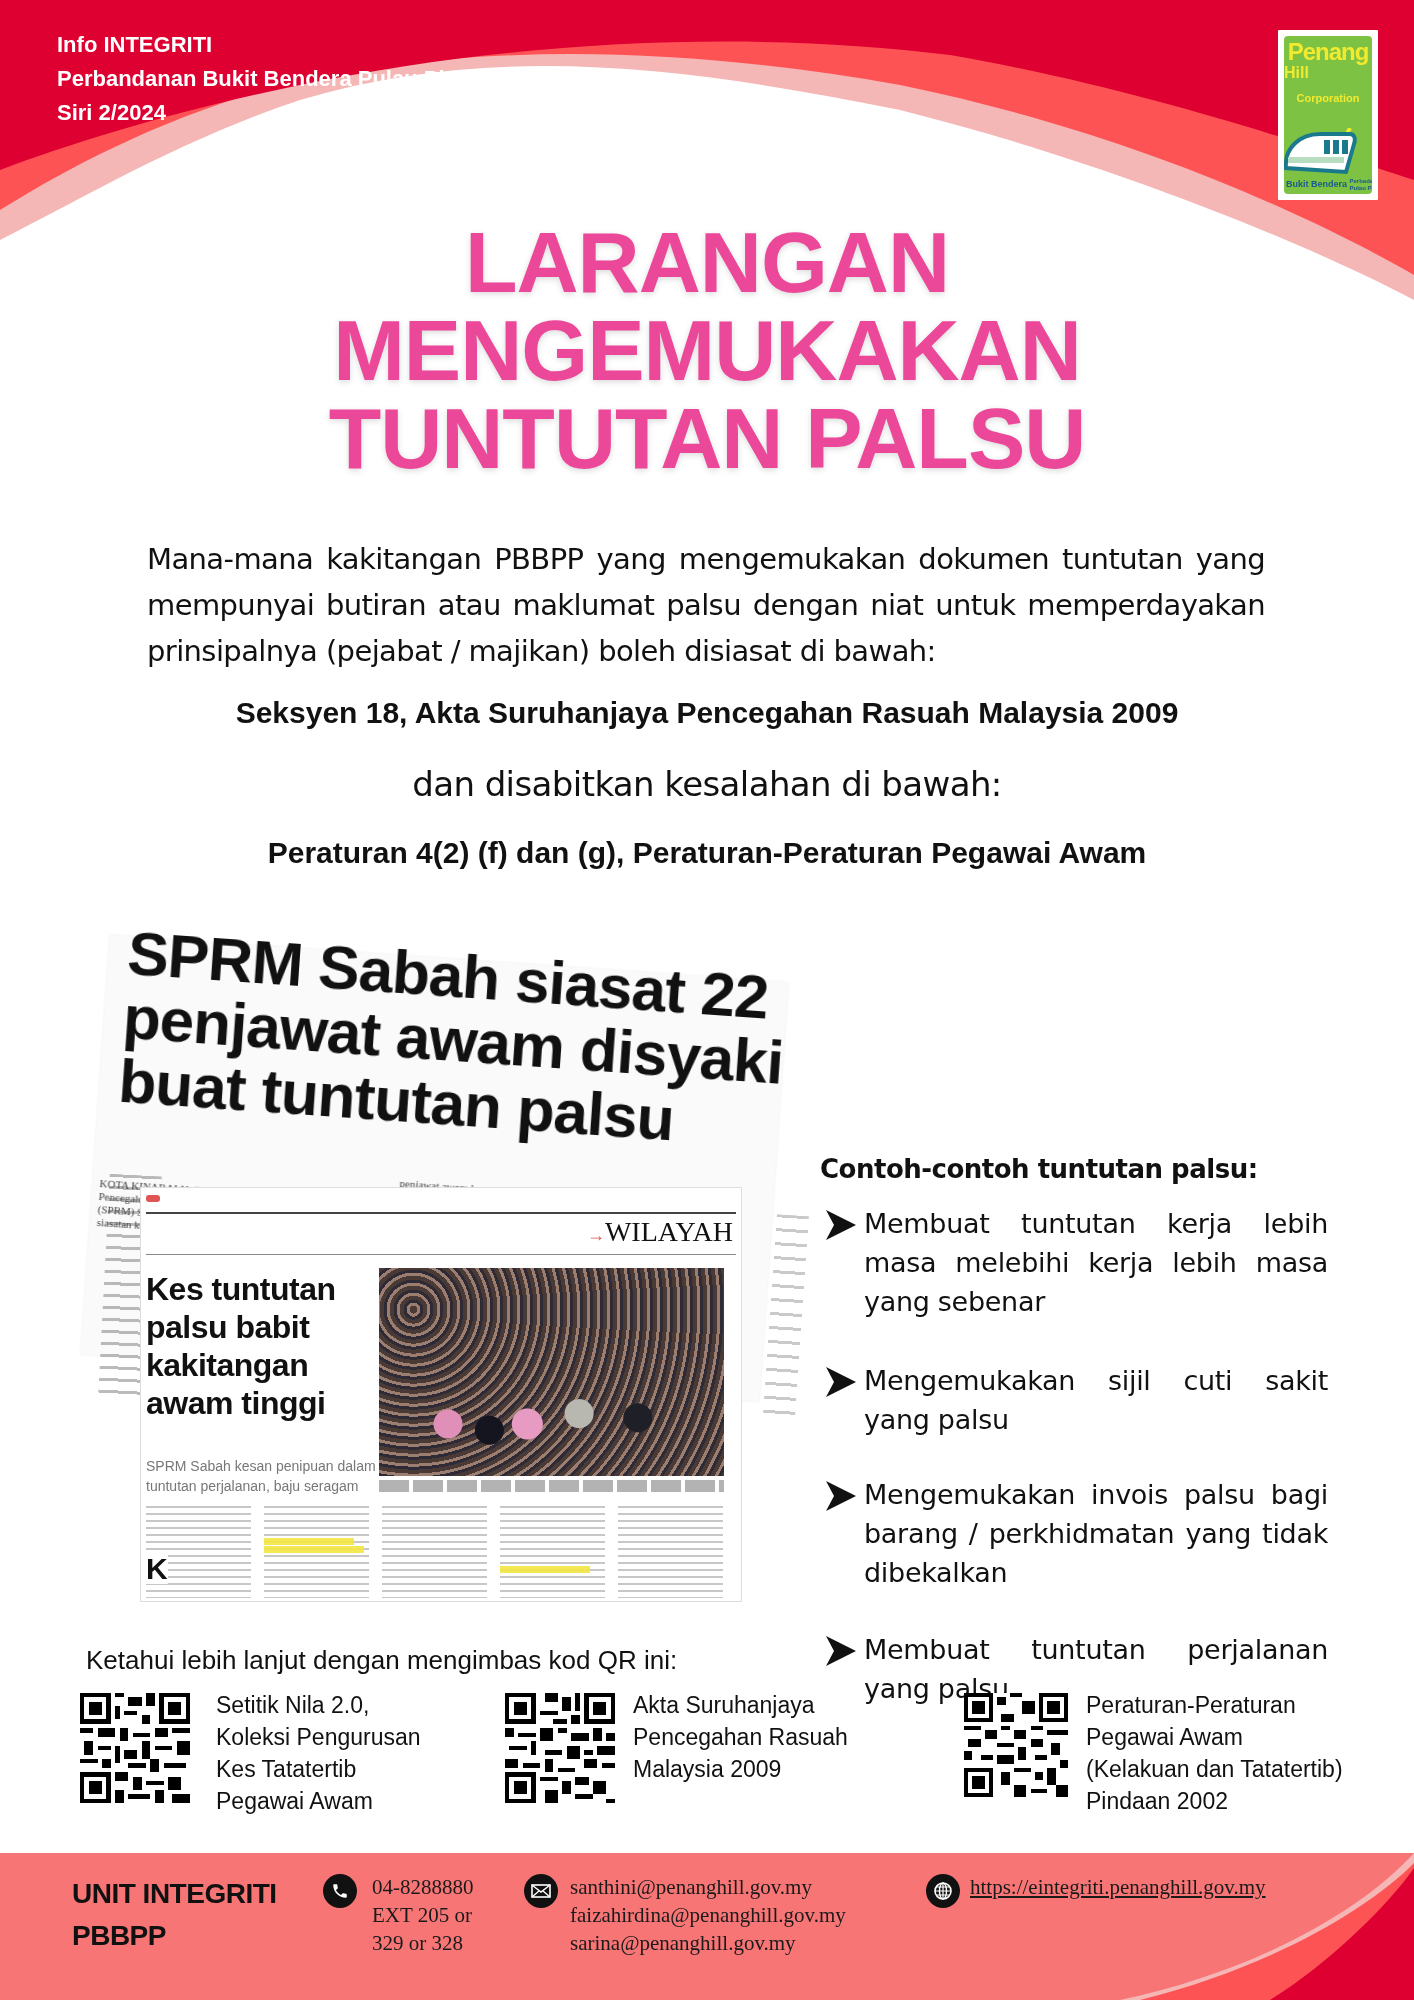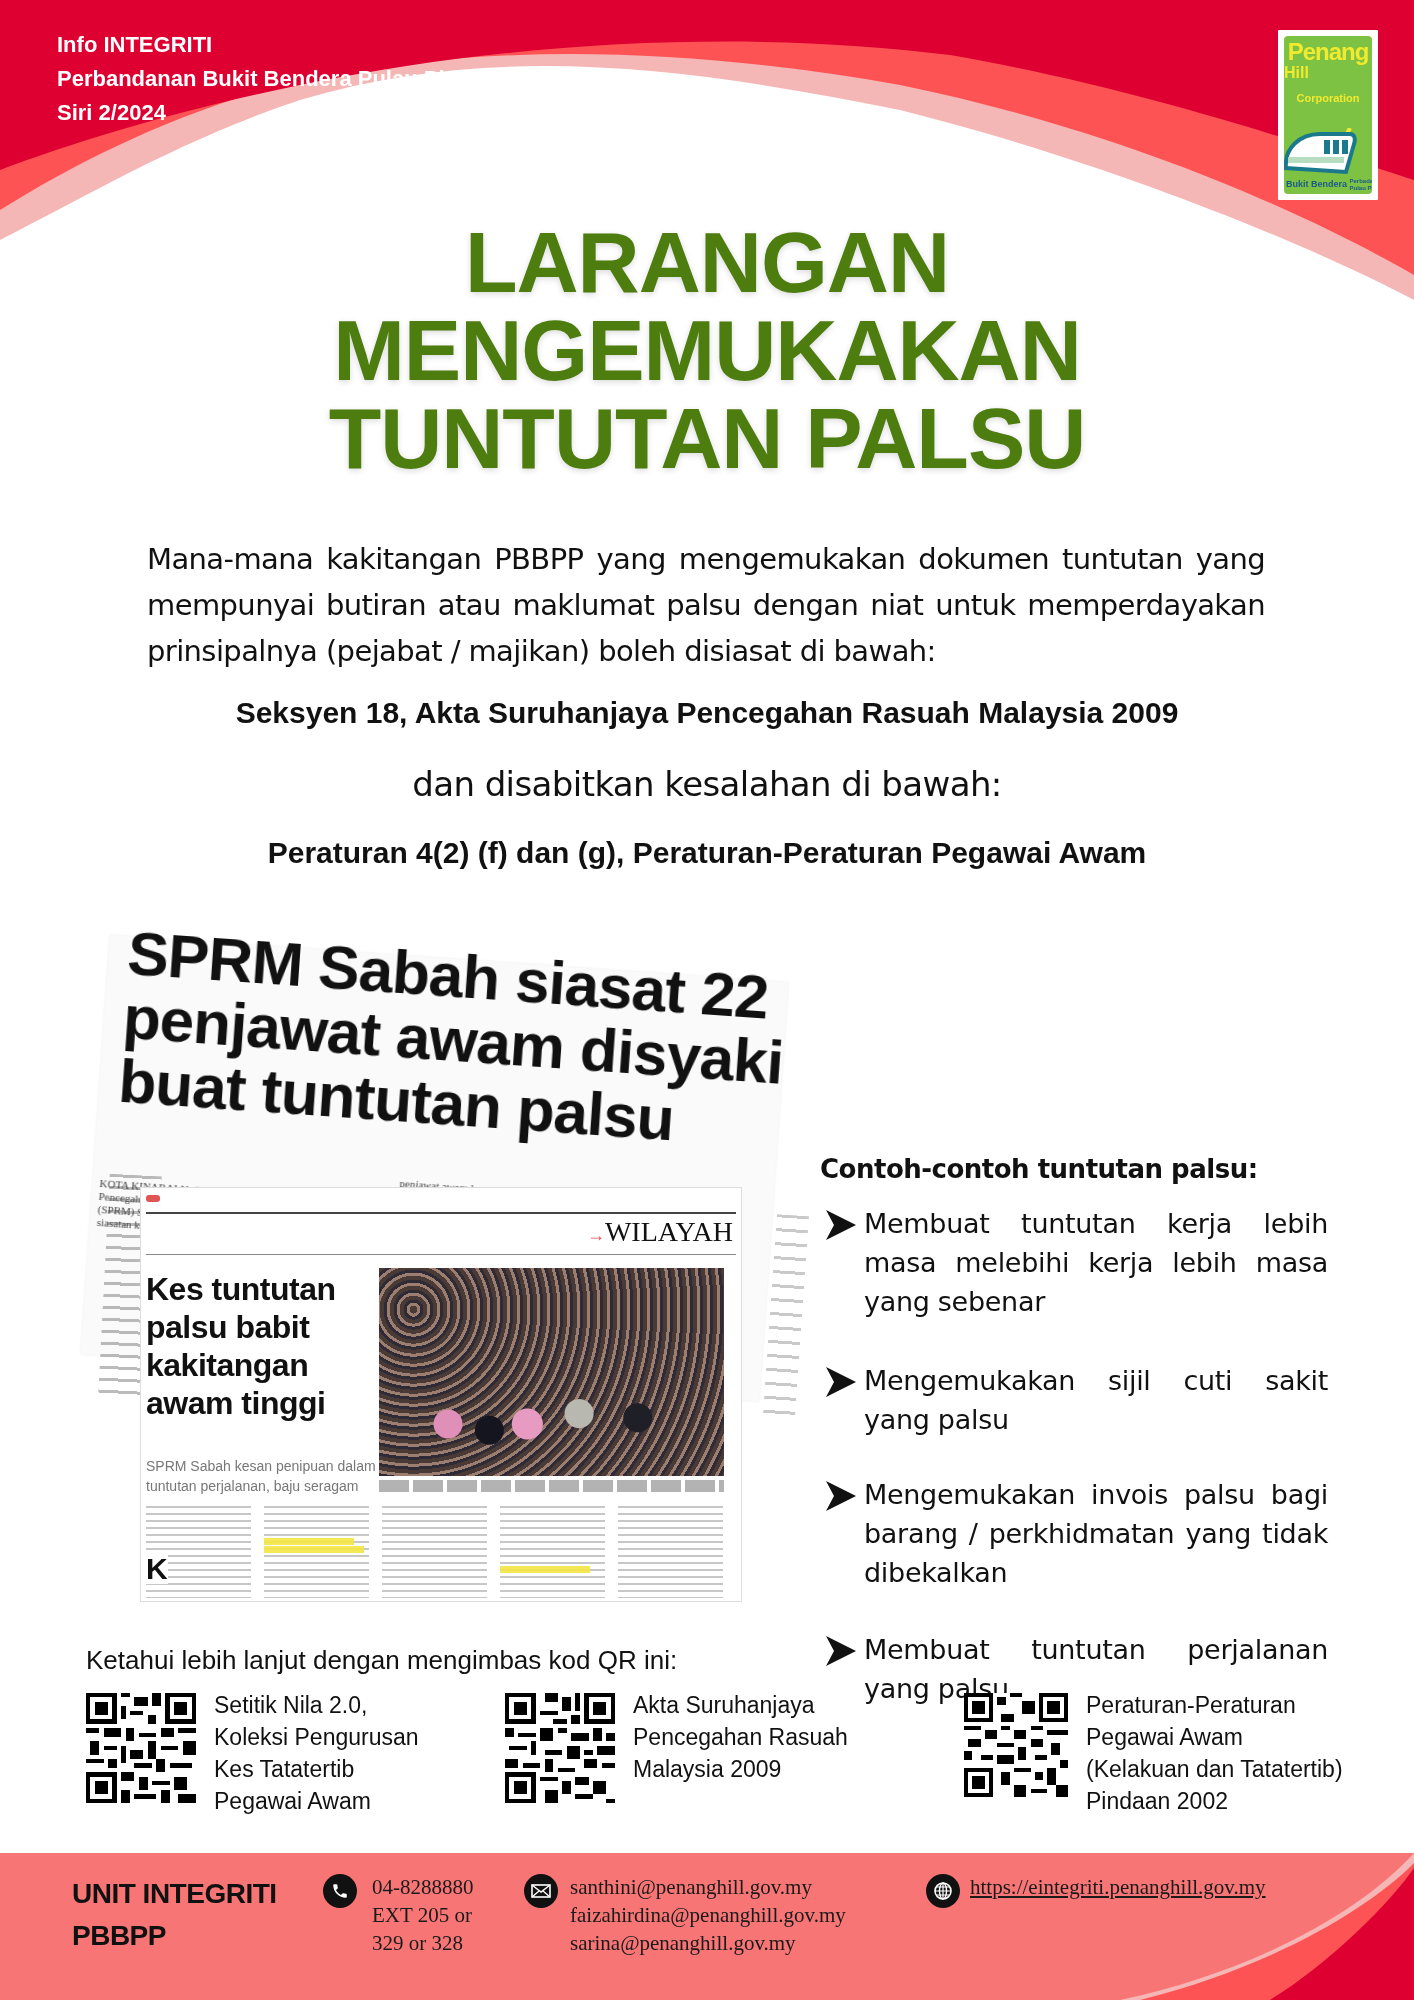--- a/index.html
+++ b/index.html
@@ -16,21 +16,21 @@
   .logo-inner { position: relative; width: 100%; height: 100%; background: #7dc242; border-radius: 4px; overflow: hidden; }
   .logo-word { position: absolute; left: 0; width: 100%; text-align: center; color: #f2ea2e; font-family: "Liberation Sans Narrow", "Liberation Sans", sans-serif; font-weight: bold; }
   .logo-penang { top: 2px; font-size: 24px; letter-spacing: -1px; }
   .logo-hill { top: 28px; font-size: 16px; text-align: left; padding-right: 22px; }
   .logo-corp { top: 56px; font-size: 11px; }
   .logo-train { position: absolute; left: -4px; top: 92px; width: 80px; height: 50px; }
   .logo-bottom { position: absolute; left: 2px; bottom: 2px; font-size: 9px; color: #1a5a8c; font-weight: bold; white-space: nowrap; }
   .logo-bottom span.small { font-size: 6px; display: inline-block; line-height: 7px; vertical-align: middle; }
 
   
-  .title { position: absolute; left: 0; top: 218px; width: 1414px; text-align: center; color: #4d7c0f; font-family: "Liberation Sans", sans-serif; font-weight: bold; font-size: 86px; line-height: 88px; letter-spacing: -1px; z-index: 2; text-shadow: 0 2px 6px rgba(0,0,0,0.15); }
+  .title { position: absolute; left: 0; top: 218px; width: 1414px; text-align: center; color: #ec4899; font-family: "Liberation Sans", sans-serif; font-weight: bold; font-size: 86px; line-height: 88px; letter-spacing: -1px; z-index: 2; text-shadow: 0 2px 6px rgba(0,0,0,0.15); }
   .title div { white-space: nowrap; }
 
   
   .intro { position: absolute; left: 147px; top: 536px; width: 1118px; font-family: "DejaVu Sans", sans-serif; font-size: 29px; line-height: 46px; text-align: justify; text-align-last: left; color: #111; font-weight: normal; letter-spacing: -0.6px; }
   .law-line { position: absolute; left: 0; width: 1414px; text-align: center; font-family: "Liberation Sans", sans-serif; }
   .law1 { top: 696px; font-size: 30px; font-weight: bold; }
   .conj { top: 764px; font-size: 34px; font-family: "DejaVu Sans", sans-serif; letter-spacing: -0.6px; }
   .law2 { top: 830px; font-size: 30px; font-weight: bold; line-height: 46px; }
 
   
@@ -73,21 +73,21 @@
   .ex-1 { margin-top: 20px; }
   .ex-2 { margin-top: 40px; }
   .ex-3 { margin-top: 36px; }
   .ex-4 { margin-top: 38px; }
 
   
   .qr-heading { position: absolute; left: 86px; top: 1645px; font-family: "Liberation Sans", sans-serif; font-size: 26px; color: #111; }
   .qr-item { position: absolute; top: 1693px; display: flex; }
   .qr-code { width: 110px; height: 110px; flex: none; }
   .qr-label { margin-left: 18px; font-family: "Liberation Sans", sans-serif; font-size: 23px; line-height: 32px; color: #111; margin-top: -4px; }
-  .qr-1 { left: 86px; }
+  .qr-1 { left: 80px; gap: 8px; }
   .qr-2 { left: 505px; }
   .qr-3 { left: 964px; }
 
   
   .footer { position: absolute; left: 0; top: 1853px; width: 1414px; height: 147px; background: #f87576; overflow: hidden; }
   .footer-waves { position: absolute; left: 0; top: 0; width: 1414px; height: 147px; }
   .footer-unit { position: absolute; left: 72px; top: 20px; font-family: "Liberation Sans", sans-serif; font-weight: bold; font-size: 28px; line-height: 42px; color: #111; letter-spacing: -0.5px; }
   .f-icon { position: absolute; width: 34px; height: 34px; border-radius: 50%; background: #111; display: flex; align-items: center; justify-content: center; }
   .f-text { position: absolute; font-family: Liberation Serif, serif; font-size: 21px; line-height: 28px; color: #1a1a1a; }
   .phone-icon { left: 323px; top: 21px; }

